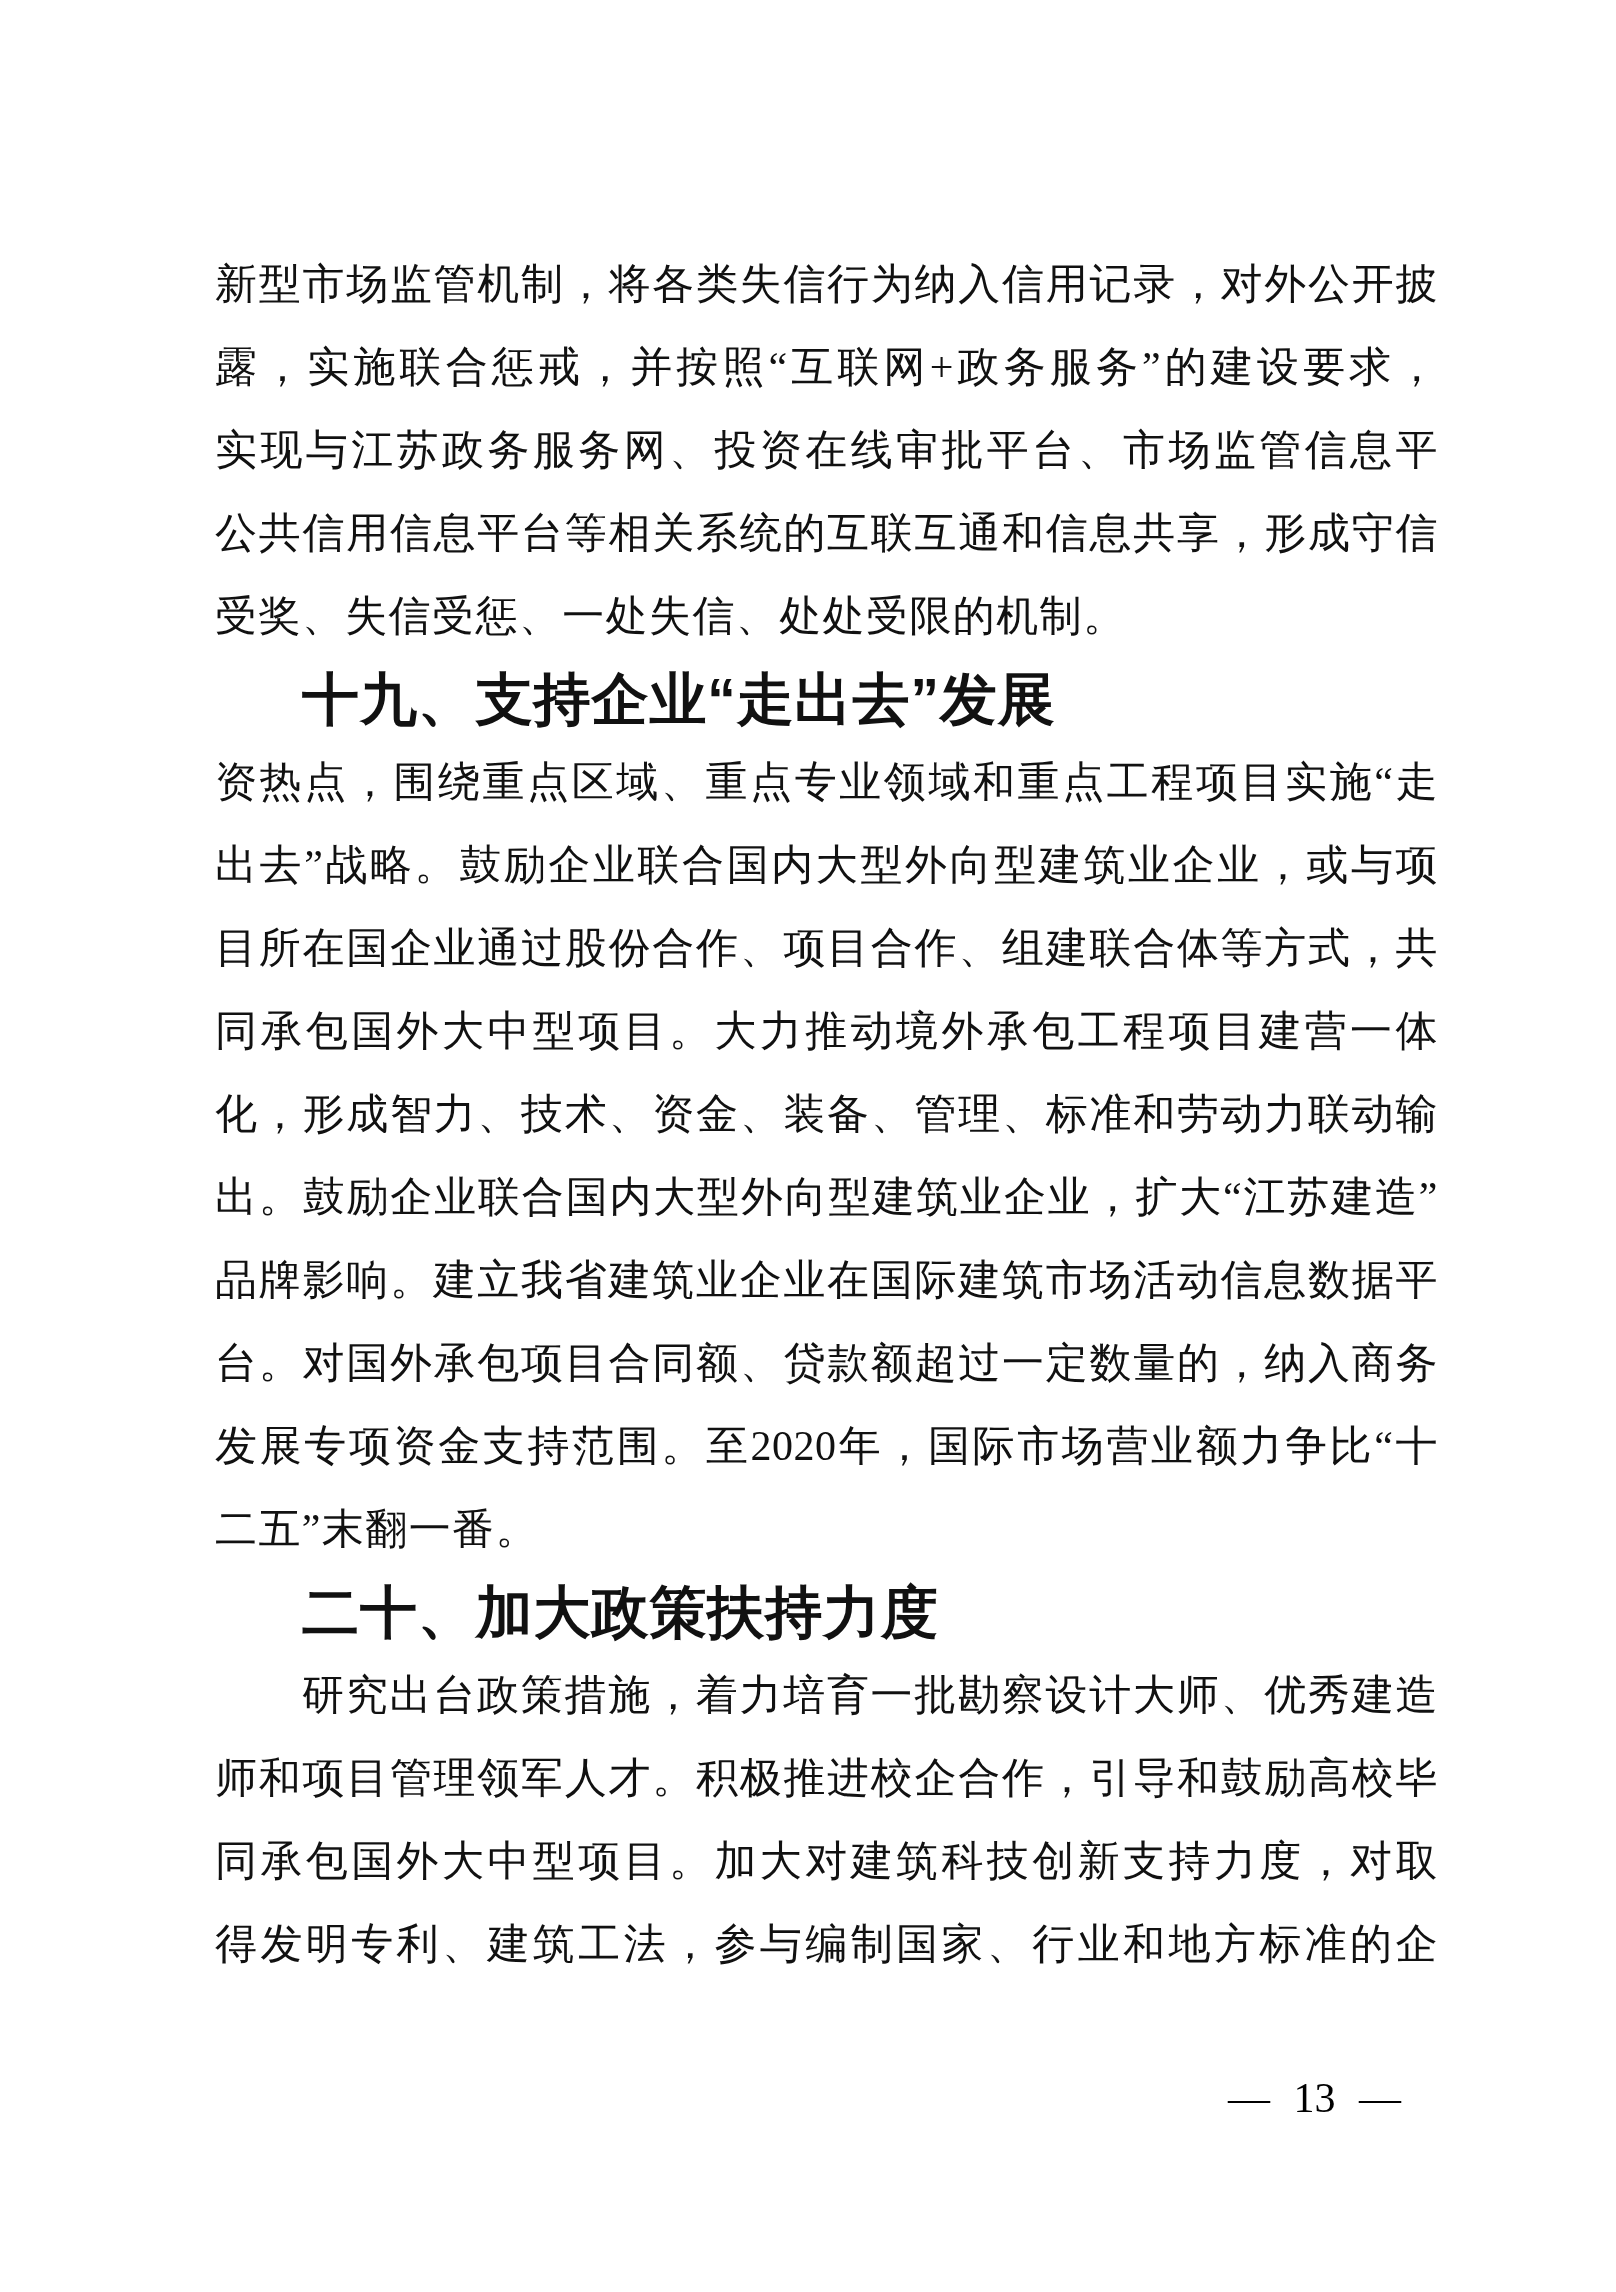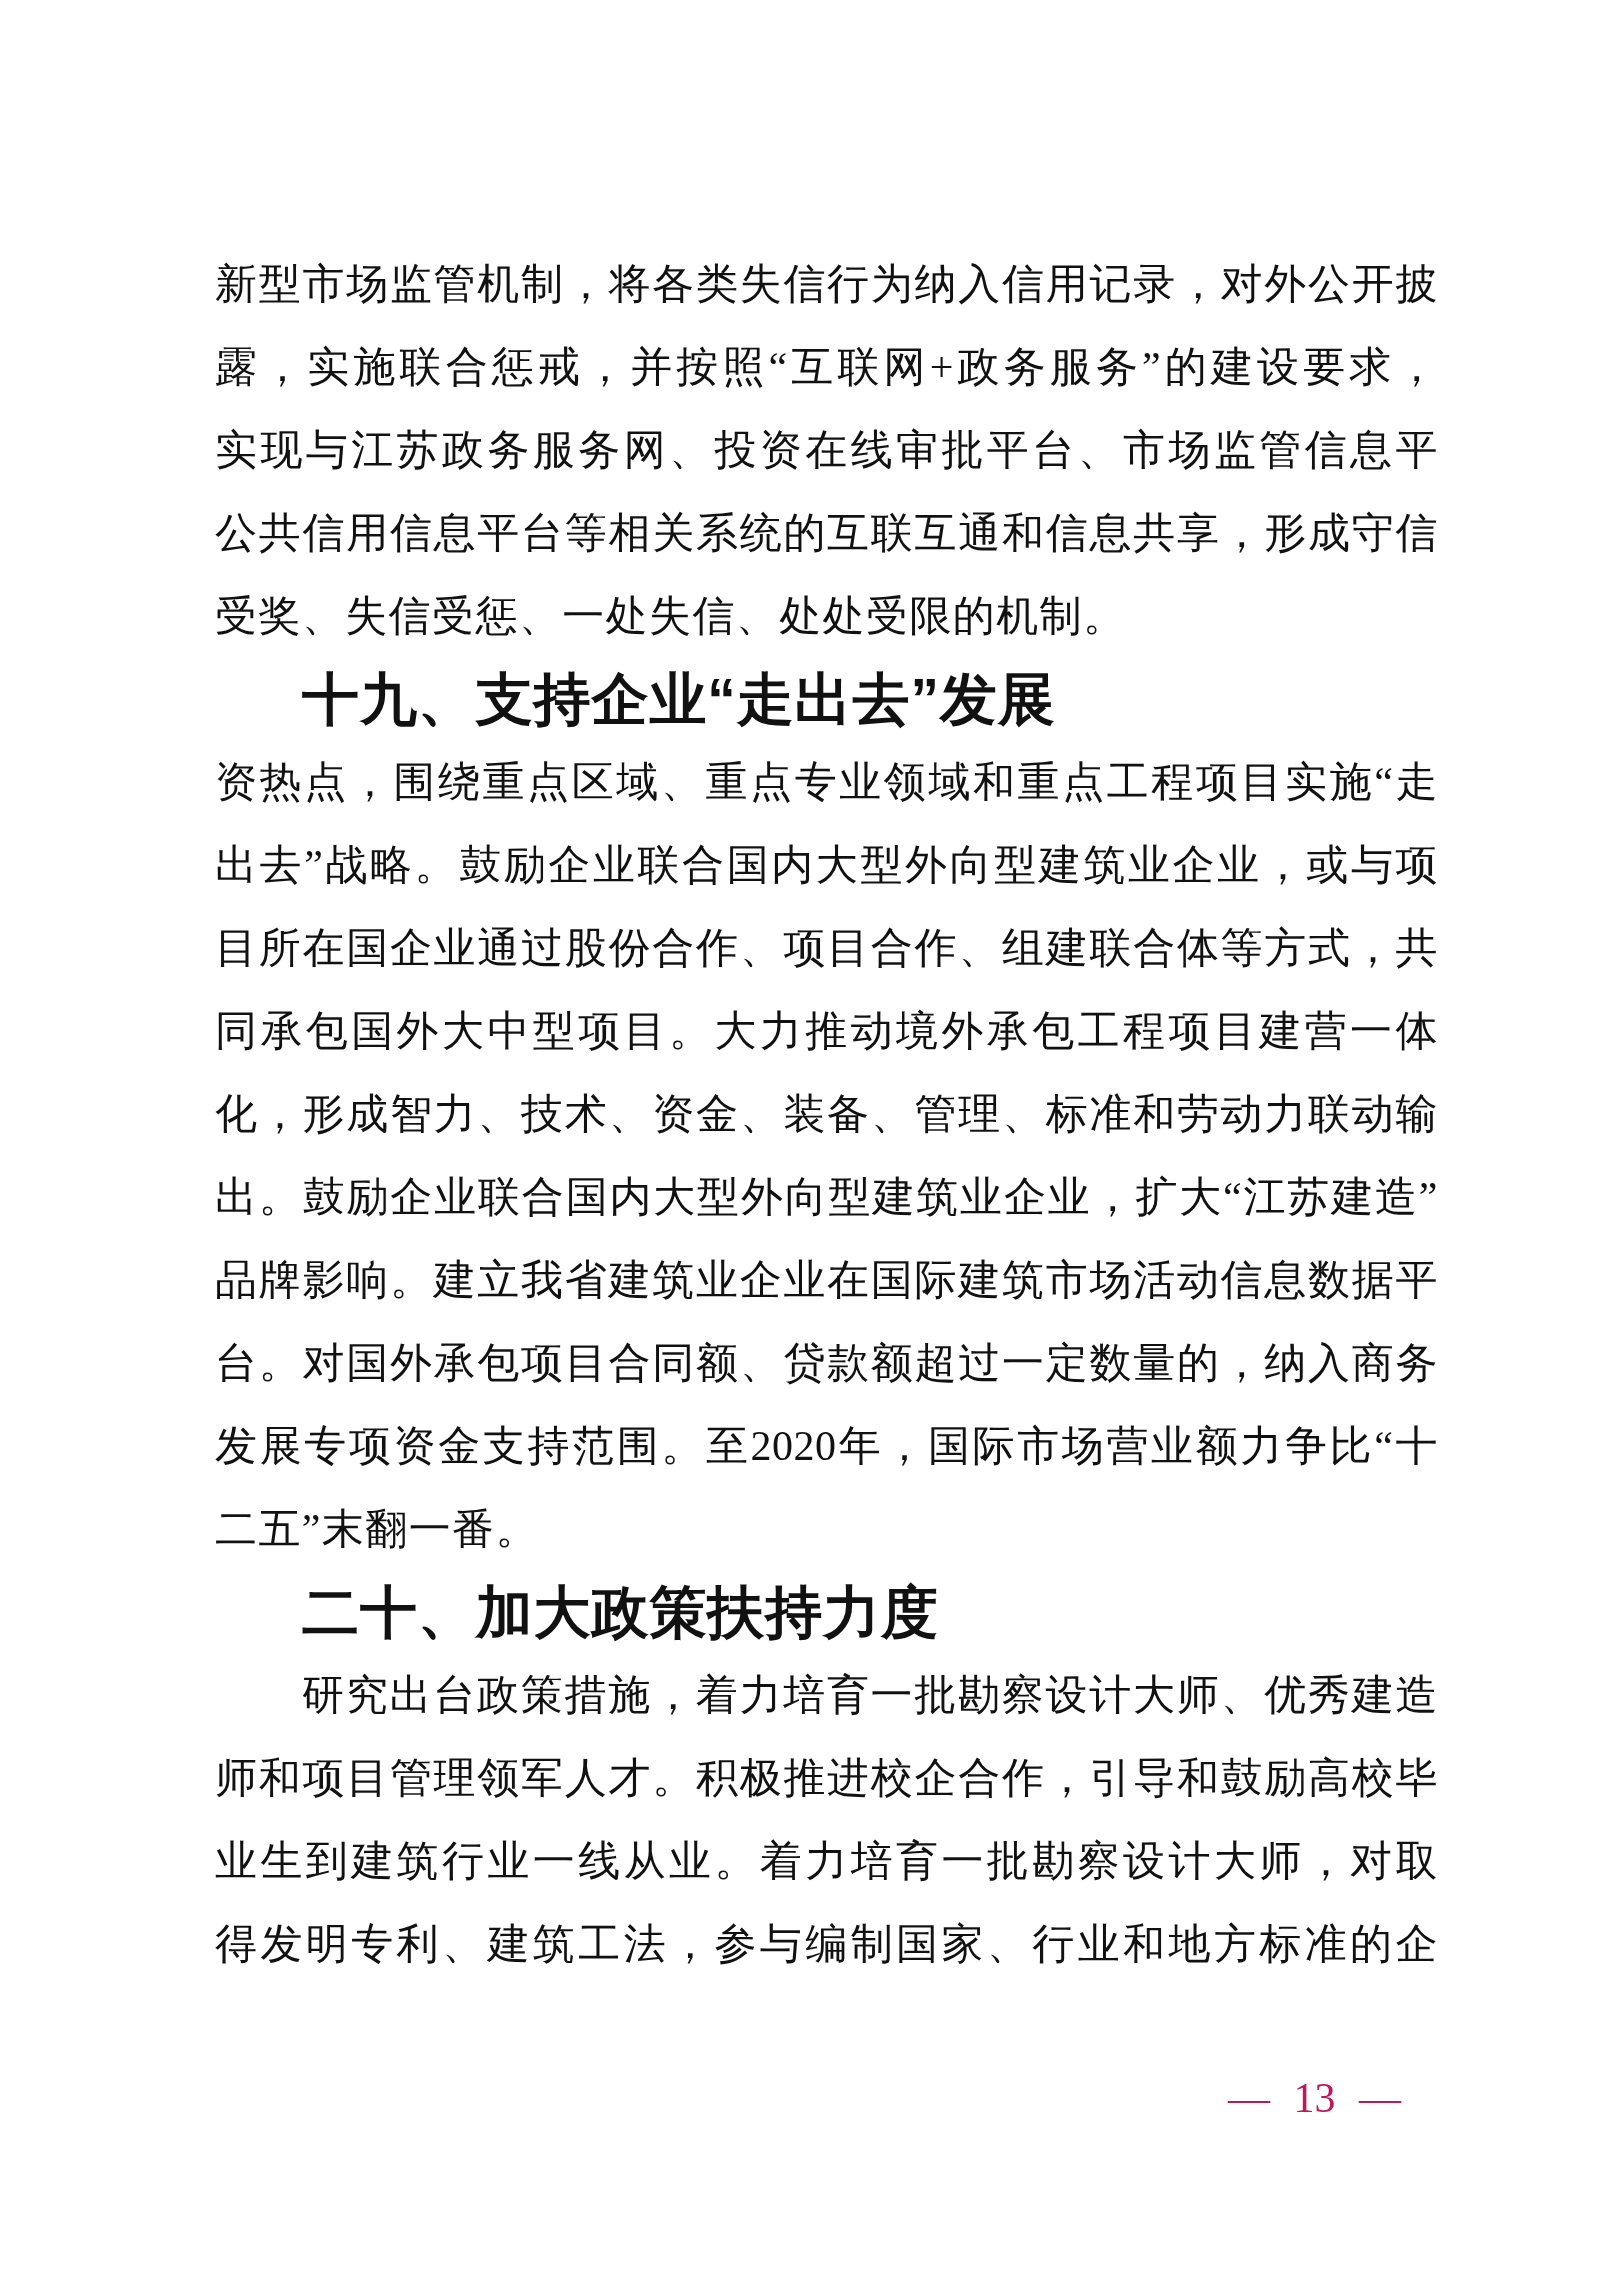--- a/index.html
+++ b/index.html
@@ -47,21 +47,21 @@
     overflow:hidden;
     letter-spacing:0.9px;
   }
   .footer{
     position:absolute;
     top:2070px;
     right:216px;
     font-size:42px;
     line-height:56px;
     word-spacing:13px;
-    color:#be185d;
+    color:#000000;
     white-space:nowrap;
   }
 </style>
 </head>
 <body>
 
 <div class="page">
   <div class="text-block">
 
     <div class="line">新型市场监管机制，将各类失信行为纳入信用记录，对外公开披</div>
@@ -80,20 +80,20 @@
     <div class="line">出。鼓励企业联合国内大型外向型建筑业企业，扩大“江苏建造”</div>
     <div class="line">品牌影响。建立我省建筑业企业在国际建筑市场活动信息数据平</div>
     <div class="line">台。对国外承包项目合同额、贷款额超过一定数量的，纳入商务</div>
     <div class="line">发展专项资金支持范围。至2020年，国际市场营业额力争比“十</div>
     <div class="line para-end">二五”末翻一番。</div>
 
     <div class="heading">二十、加大政策扶持力度</div>
 
     <div class="line indent">研究出台政策措施，着力培育一批勘察设计大师、优秀建造</div>
     <div class="line">师和项目管理领军人才。积极推进校企合作，引导和鼓励高校毕</div>
-    <div class="line">业生到建筑行业一线从业。着力培育一批勘察设计大师，对取</div>
+    <div class="line">同承包国外大中型项目。加大对建筑科技创新支持力度，对取</div>
     <div class="line">得发明专利、建筑工法，参与编制国家、行业和地方标准的企业，</div>
 
   </div>
 
   <div class="footer">— 13 —</div>
 </div>
 
 
 </body></html>

